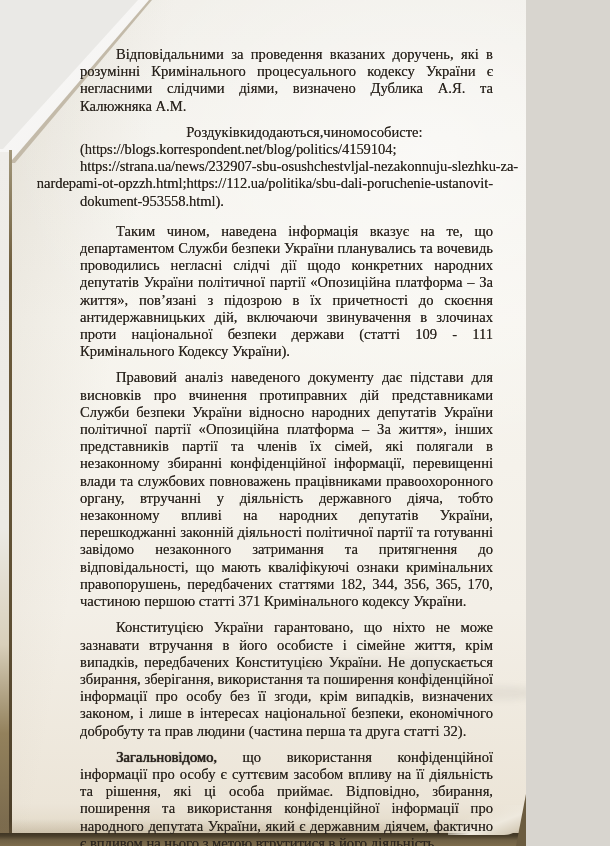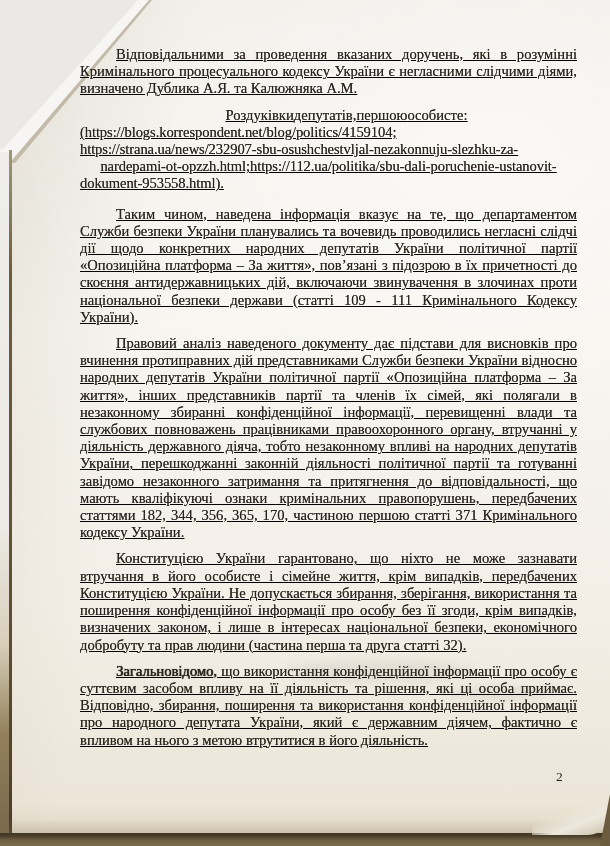--- a/index.html
+++ b/index.html
@@ -2,30 +2,29 @@
 <html><head>
 <meta charset="utf-8">
 <style>
   html, body {
     margin: 0;
     padding: 0;
     background: #d8d5cf;
   }
   .scan {
     position: relative;
-    width: 610px;
+    width: 526px;
     height: 846px;
     overflow: hidden;
     font-family: "Liberation Serif", "DejaVu Serif", serif;
     
     background:
       radial-gradient(ellipse 120% 55% at 80% 18%, rgba(255,255,255,.55), transparent 65%),
       linear-gradient(100deg, rgba(185,175,155,.25), transparent 26%),
       linear-gradient(180deg, #f0eee8 0%, #f7f5ef 38%, #f3efe7 72%, #ece5d8 95%, #dcd2bd 100%);
-    text-decoration: underline;
   }
 
   
   .fold-line-warm {
     position: absolute; top: 0; left: 0; width: 170px; height: 175px;
     background: #c3baa9;
     clip-path: polygon(0 0, 152px 0, 15px 163px, 0 163px);
   }
   .fold-band-white {
     position: absolute; top: 0; left: 0; width: 170px; height: 175px;
@@ -88,21 +87,21 @@
   }
   .links-block { margin: 0 0 13px 0; }
   .links-intro {
     display: flex;
     justify-content: center;
     padding-left: 36px;
   }
   .url-line { white-space: nowrap; letter-spacing: -.1px; }
   .url-split {
     display: flex;
-    justify-content: center;
+    justify-content: flex-end;
     white-space: nowrap; letter-spacing: -.1px;
   }
   .lead-word {
     text-shadow: 0 0 1.1px rgba(30,25,20,.95), .4px 0 0 rgba(30,25,20,.8);
   }
   .page-number {
     position: absolute;
     left: 556px; top: 769px;
     font-size: 13.5px;
     color: #2a241e;
@@ -125,22 +124,22 @@
   <div class="corner-curl"></div>
   <div class="right-bottom-wedge"></div>
 
   <div class="page-text">
 
     <p>Відповідальними за проведення вказаних доручень, які в розумінні Кримінального процесуального кодексу України є негласними слідчими діями, визначено Дублика А.Я. та Калюжняка А.М.</p>
 
     <div class="links-block">
       <div class="links-intro">
         <span>Роздуківки</span>
-        <span>депутатів,</span>
-        <span>першою</span>
+        <span>додаються,</span>
+        <span>чином</span>
         <span>особисте:</span>
       </div>
       <div class="url-line">(https://blogs.korrespondent.net/blog/politics/4159104;</div>
       <div class="url-line">https://strana.ua/news/232907-sbu-osushchestvljal-nezakonnuju-slezhku-za-</div>
       <div class="url-split">
         <span>nardepami-ot-opzzh.html;</span>
         <span>https://112.ua/politika/sbu-dali-poruchenie-ustanovit-</span>
       </div>
       <div class="url-line">dokument-953558.html).</div>
     </div>

